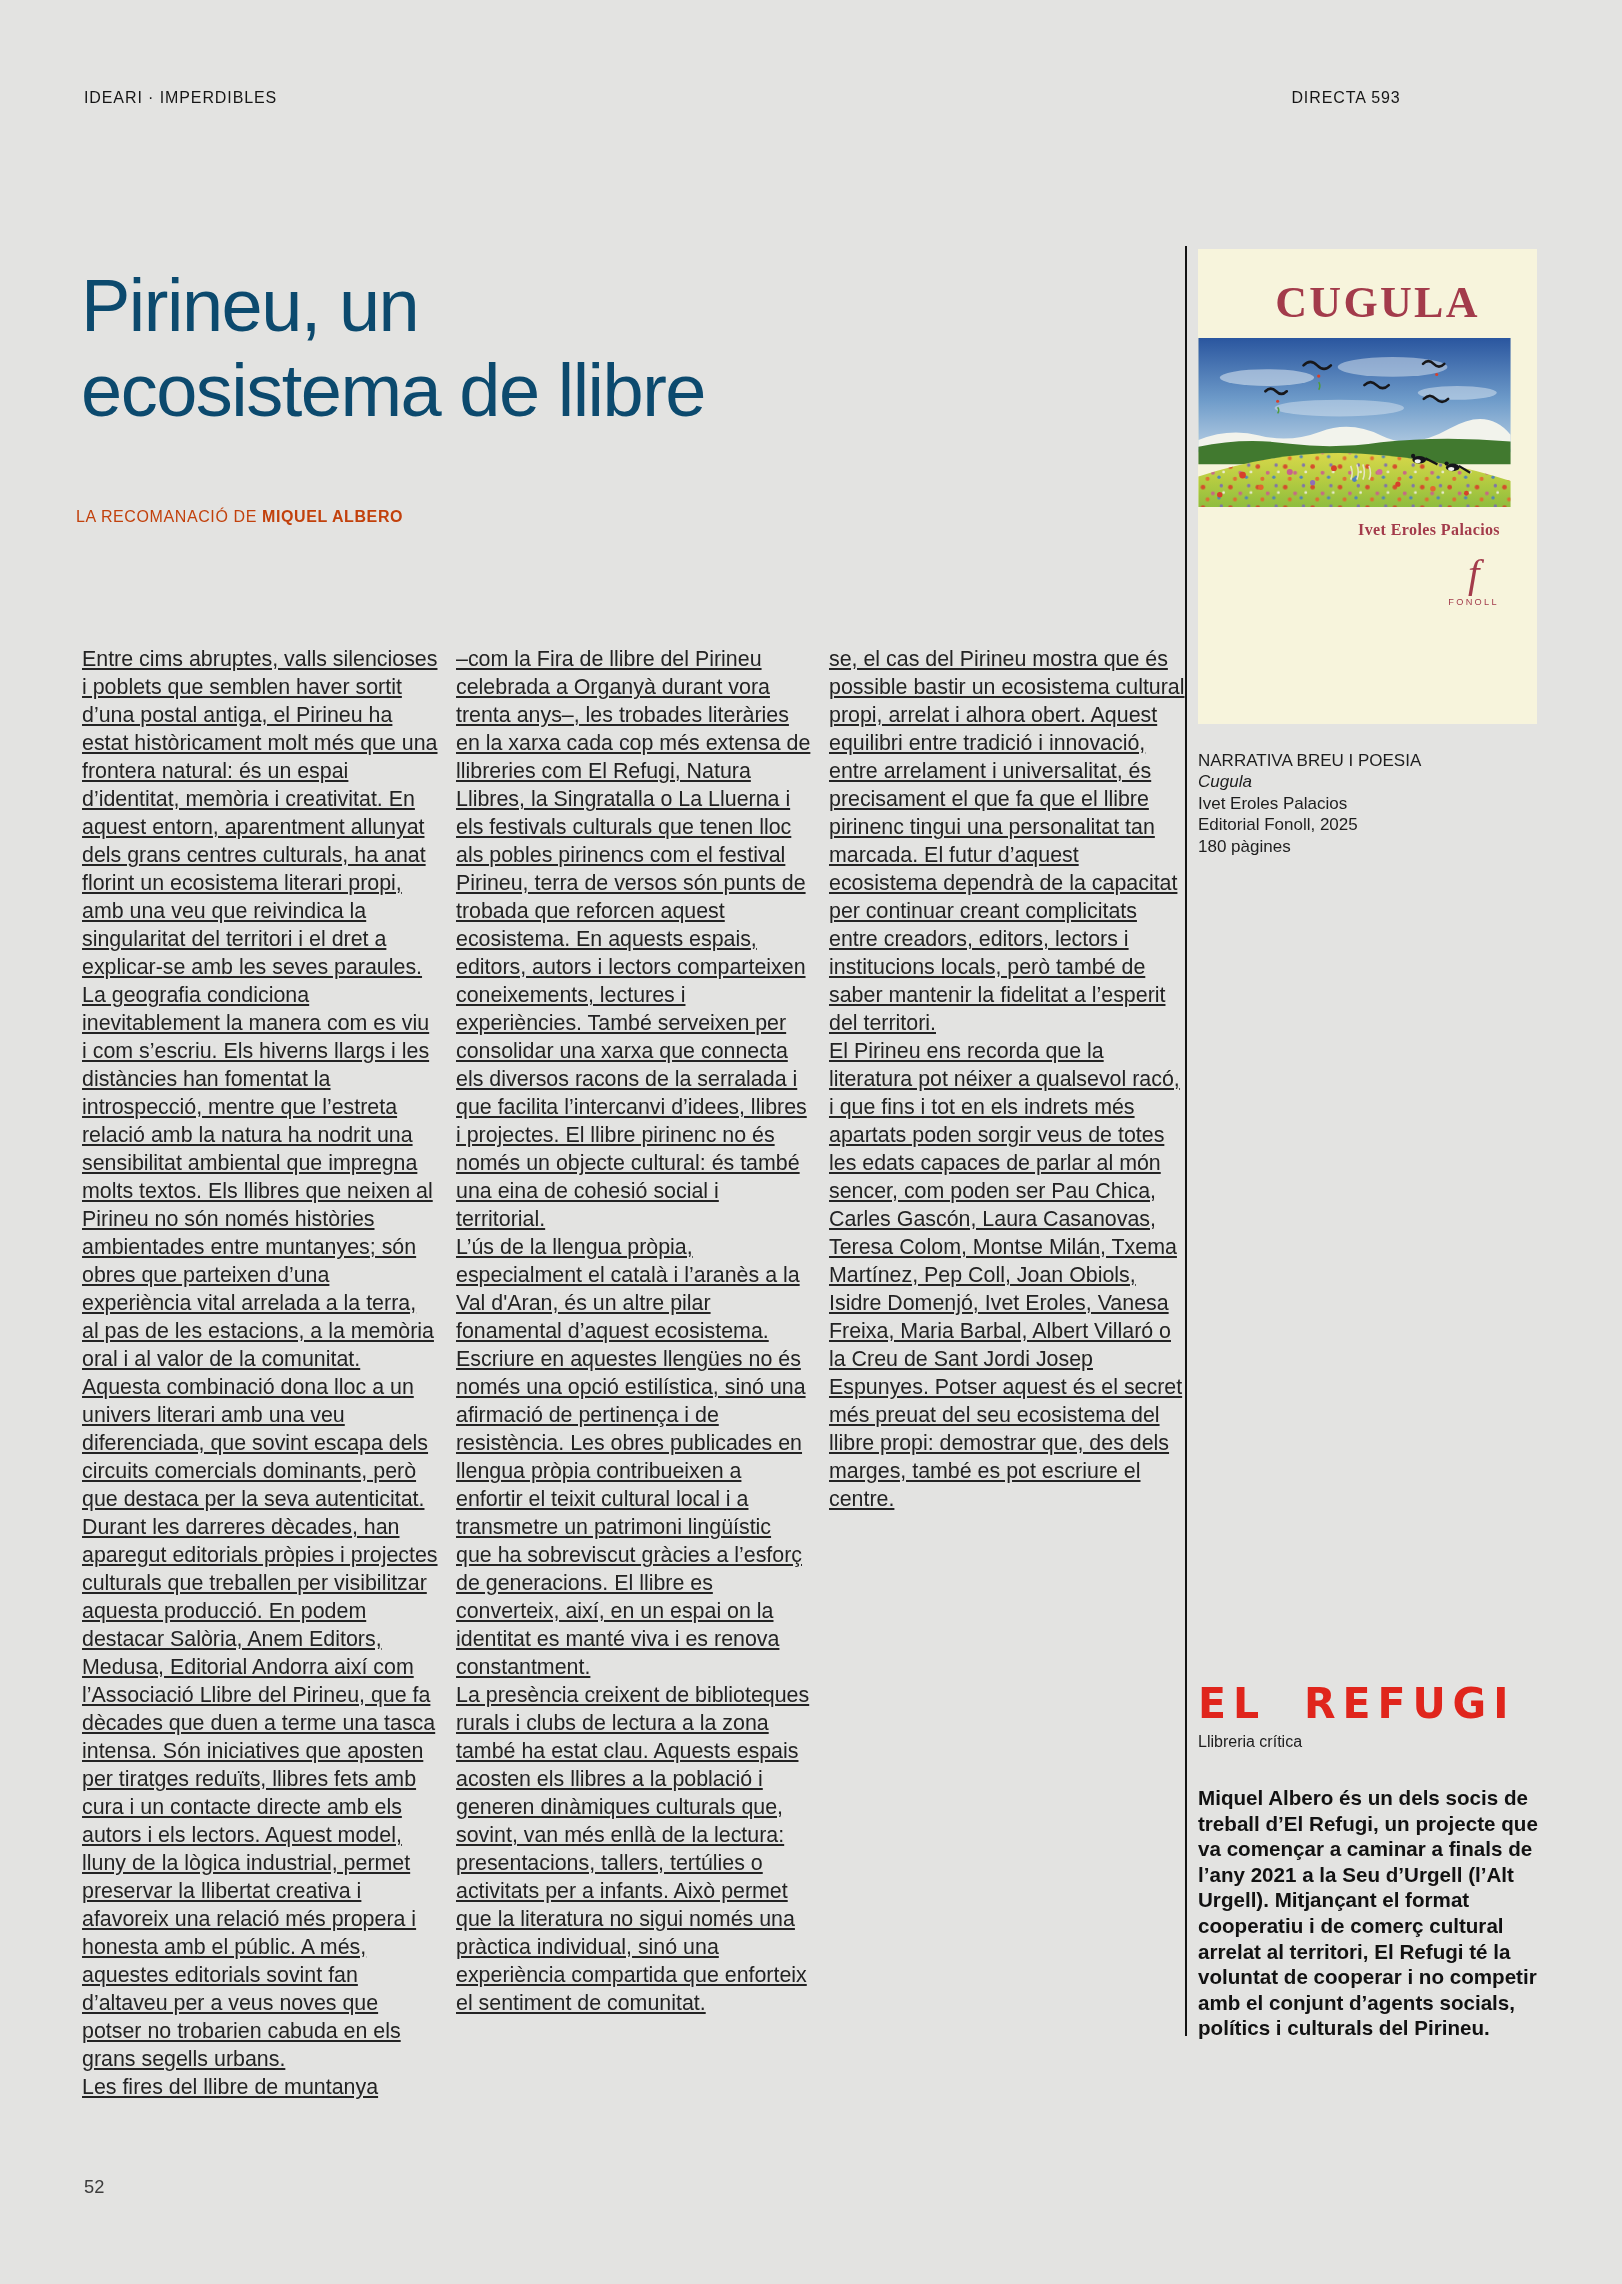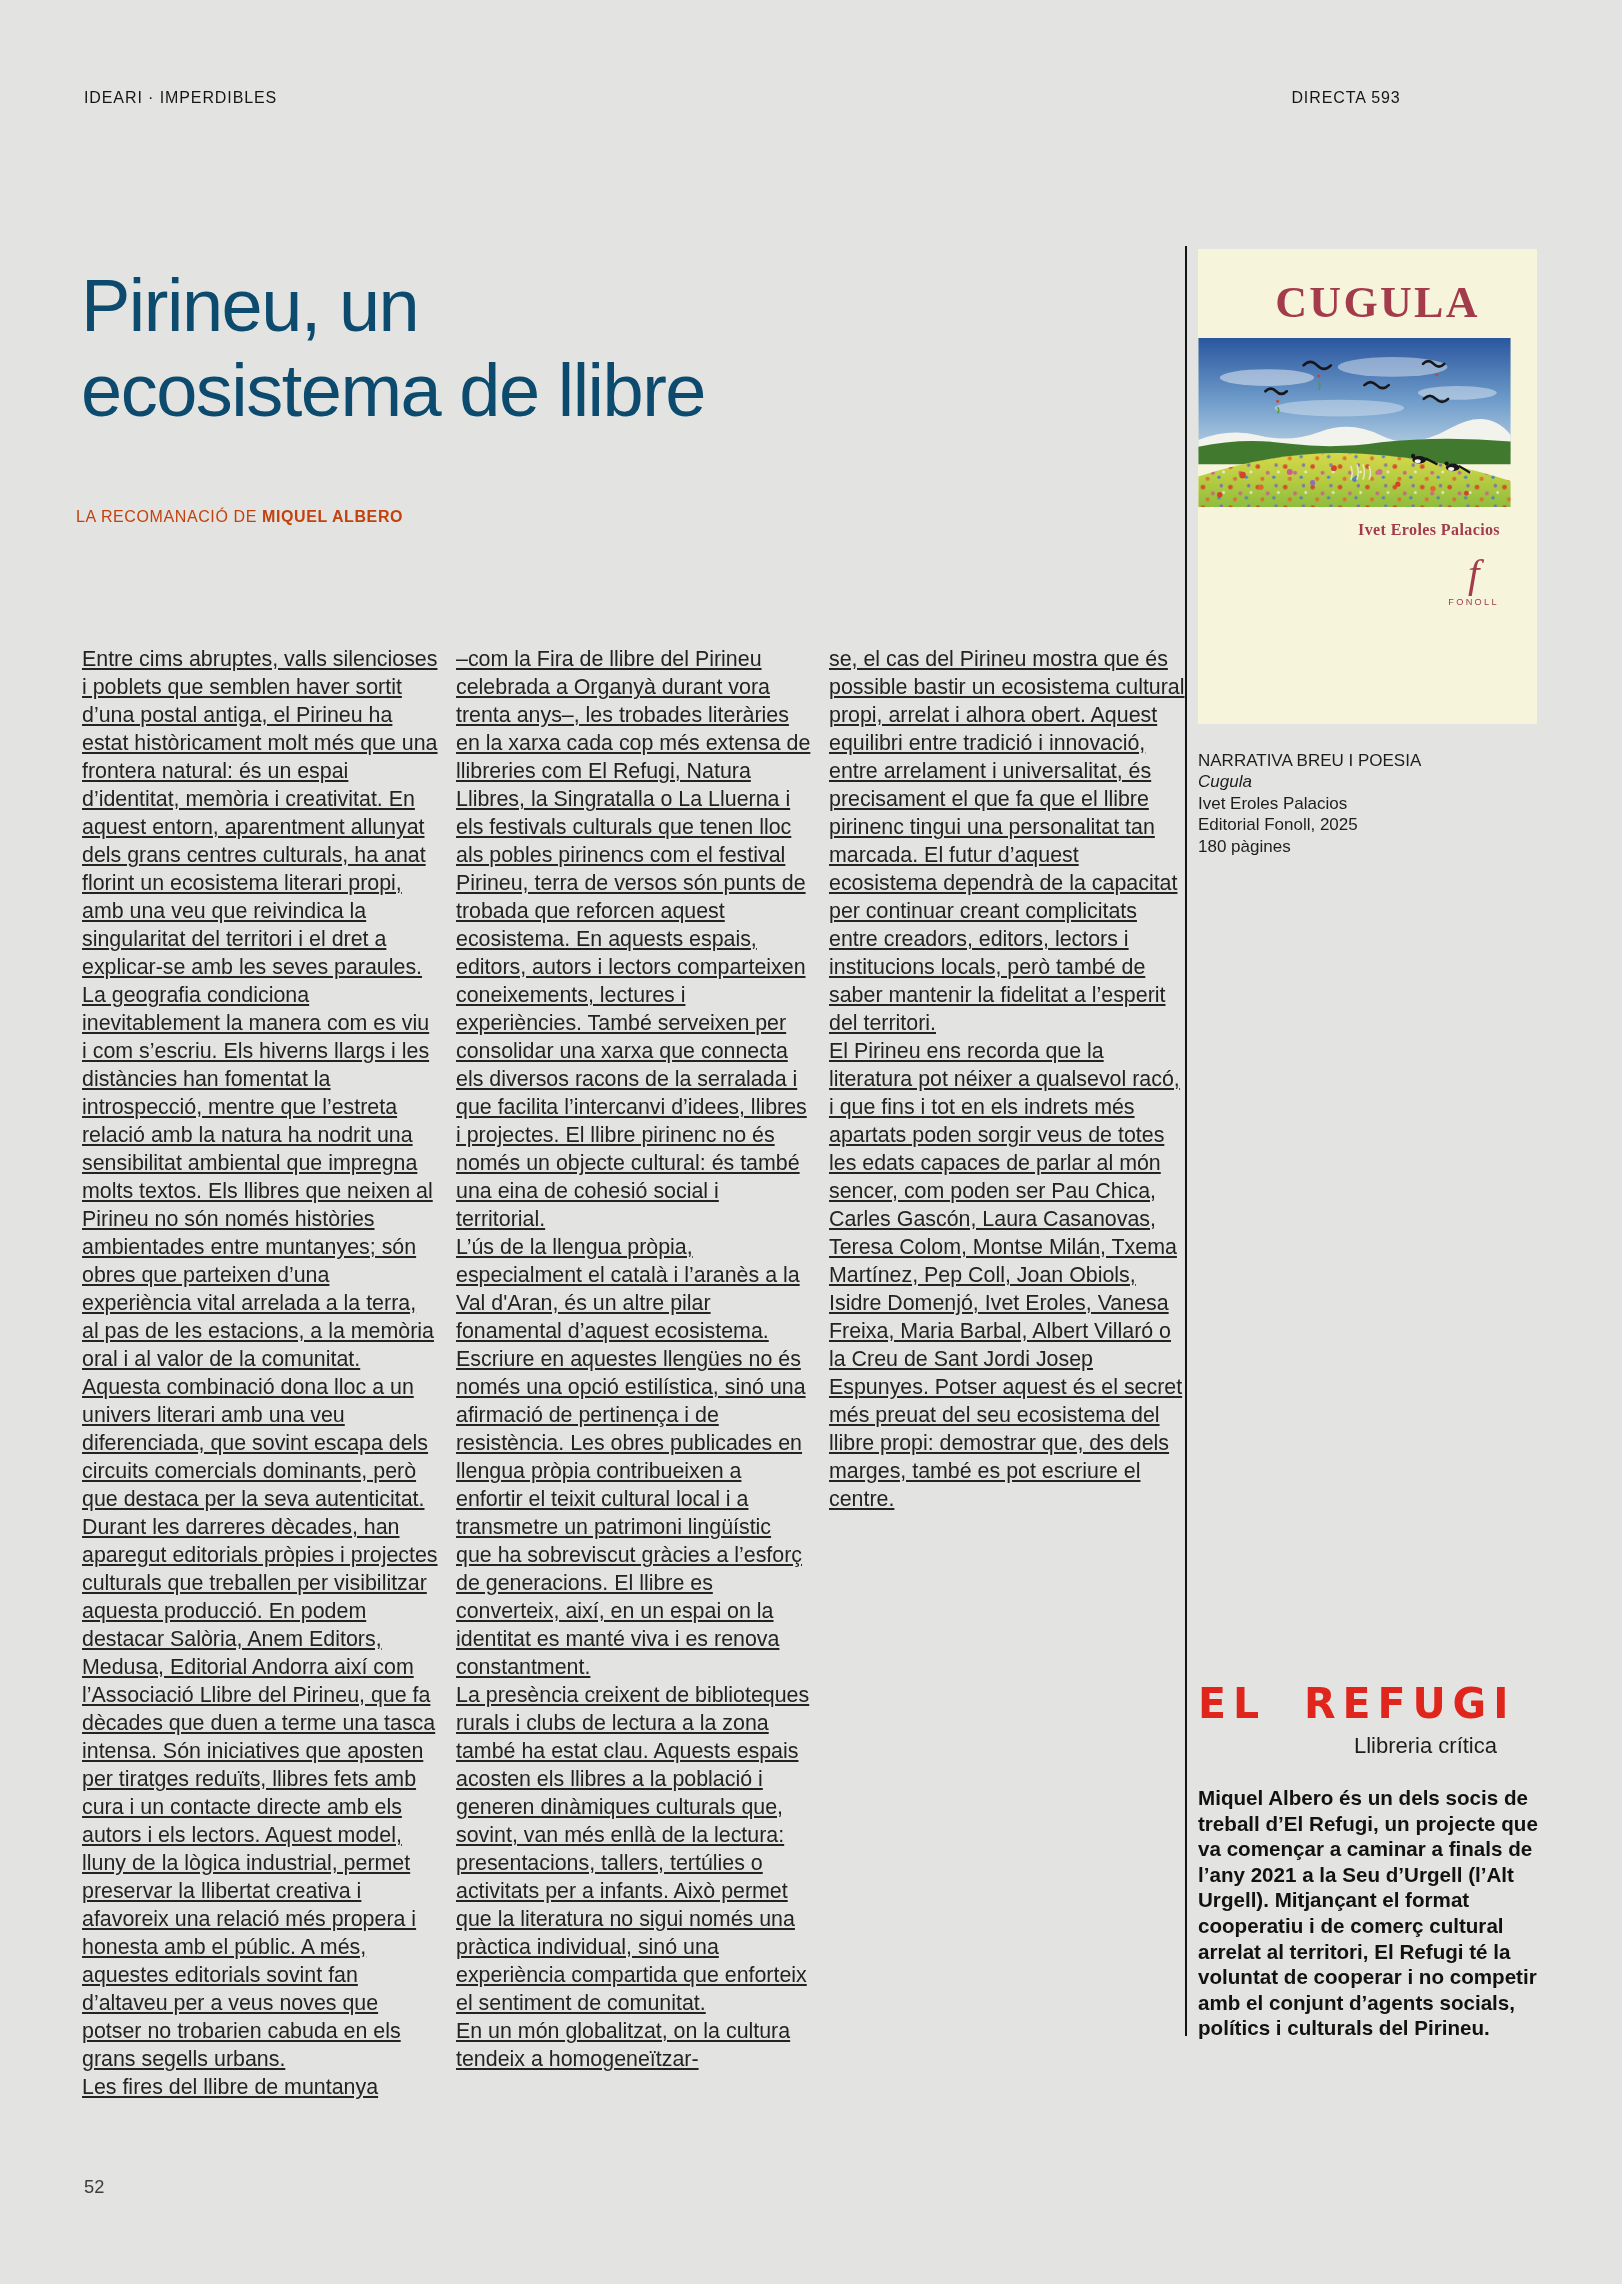--- a/index.html
+++ b/index.html
@@ -50,21 +50,21 @@
   
   .bookinfo{left:1198px;top:750px;width:336px;font-size:17px;line-height:21.4px;color:#1d1d1d;}
   .bookinfo .it{font-style:italic;}
   
   .refugi-logo{
     left:1198px;top:1678px;width:351px;
     font-family:"DejaVu Sans",sans-serif;font-weight:700;
     font-size:41px;letter-spacing:6.9px;word-spacing:17px;color:#e0251c;
     transform:scaleY(1.04);transform-origin:top left;
   }
-  .refugi-tagline{left:1198px;top:1733px;width:299px;text-align:right;font-size:22px;color:#1d1d1d;}
+  .refugi-tagline{left:1198px;top:1733px;width:299px;text-align:left;font-size:16px;color:#1d1d1d;}
   .bio{
     left:1198px;top:1785px;width:347px;
     font-size:20.6px;line-height:25.6px;font-weight:700;color:#111;
   }
   .pagenum{left:84px;top:2176px;font-size:18.3px;color:#3c3c3c;}
 </style>
 </head>
 <body>
 
 <div>
@@ -82,21 +82,20 @@
   <div class="abs col col1">
     <p>Entre cims abruptes, valls silencioses i poblets que semblen haver sortit d’una postal antiga, el Pirineu ha estat històricament molt més que una frontera natural: és un espai d’identitat, memòria i creativitat. En aquest entorn, aparentment allunyat dels grans centres culturals, ha anat florint un ecosistema literari propi, amb una veu que reivindica la singularitat del territori i el dret a explicar-se amb les seves paraules.</p>
     <p>La geografia condiciona inevitablement la manera com es viu i com s’escriu. Els hiverns llargs i les distàncies han fomentat la introspecció, mentre que l’estreta relació amb la natura ha nodrit una sensibilitat ambiental que impregna molts textos. Els llibres que neixen al Pirineu no són només històries ambientades entre muntanyes; són obres que parteixen d’una experiència vital arrelada a la terra, al pas de les estacions, a la memòria oral i al valor de la comunitat. Aquesta combinació dona lloc a un univers literari amb una veu diferenciada, que sovint escapa dels circuits comercials dominants, però que destaca per la seva autenticitat. Durant les darreres dècades, han aparegut editorials pròpies i projectes culturals que treballen per visibilitzar aquesta producció. En podem destacar Salòria, Anem Editors, Medusa, Editorial Andorra així com l’Associació Llibre del Pirineu, que fa dècades que duen a terme una tasca intensa. Són iniciatives que aposten per tiratges reduïts, llibres fets amb cura i un contacte directe amb els autors i els lectors. Aquest model, lluny de la lògica industrial, permet preservar la llibertat creativa i afavoreix una relació més propera i honesta amb el públic. A més, aquestes editorials sovint fan d’altaveu per a veus noves que potser no trobarien cabuda en els grans segells urbans.</p>
     <p>Les fires del llibre de muntanya</p>
   </div>
 
   <div class="abs col col2">
     <p>–com la Fira de llibre del Pirineu celebrada a Organyà durant vora trenta anys–, les trobades literàries en la xarxa cada cop més extensa de llibreries com El Refugi, Natura Llibres, la Singratalla o La Lluerna i els festivals culturals que tenen lloc als pobles pirinencs com el festival Pirineu, terra de versos són punts de trobada que reforcen aquest ecosistema. En aquests espais, editors, autors i lectors comparteixen coneixements, lectures i experiències. També serveixen per consolidar una xarxa que connecta els diversos racons de la serralada i que facilita l’intercanvi d’idees, llibres i projectes. El llibre pirinenc no és només un objecte cultural: és també una eina de cohesió social i territorial.</p>
     <p>L’ús de la llengua pròpia, especialment el català i l’aranès a la Val d'Aran, és un altre pilar fonamental d’aquest ecosistema. Escriure en aquestes llengües no és només una opció estilística, sinó una afirmació de pertinença i de resistència. Les obres publicades en llengua pròpia contribueixen a enfortir el teixit cultural local i a transmetre un patrimoni lingüístic que ha sobreviscut gràcies a l’esforç de generacions. El llibre es converteix, així, en un espai on la identitat es manté viva i es renova constantment.</p>
     <p>La presència creixent de biblioteques rurals i clubs de lectura a la zona també ha estat clau. Aquests espais acosten els llibres a la població i generen dinàmiques culturals que, sovint, van més enllà de la lectura: presentacions, tallers, tertúlies o activitats per a infants. Això permet que la literatura no sigui només una pràctica individual, sinó una experiència compartida que enforteix el sentiment de comunitat.</p>
-    <p>En un món globalitzat, on la cultura tendeix a homogeneïtzar-</p>
   </div>
 
   <div class="abs col col3">
     <p>se, el cas del Pirineu mostra que és possible bastir un ecosistema cultural propi, arrelat i alhora obert. Aquest equilibri entre tradició i innovació, entre arrelament i universalitat, és precisament el que fa que el llibre pirinenc tingui una personalitat tan marcada. El futur d’aquest ecosistema dependrà de la capacitat per continuar creant complicitats entre creadors, editors, lectors i institucions locals, però també de saber mantenir la fidelitat a l’esperit del territori.</p>
     <p>El Pirineu ens recorda que la literatura pot néixer a qualsevol racó, i que fins i tot en els indrets més apartats poden sorgir veus de totes les edats capaces de parlar al món sencer, com poden ser Pau Chica, Carles Gascón, Laura Casanovas, Teresa Colom, Montse Milán, Txema Martínez, Pep Coll, Joan Obiols, Isidre Domenjó, Ivet Eroles, Vanesa Freixa, Maria Barbal, Albert Villaró o la Creu de Sant Jordi Josep Espunyes. Potser aquest és el secret més preuat del seu ecosistema del llibre propi: demostrar que, des dels marges, també es pot escriure el centre.</p>
   </div>
 
   <div class="abs vrule"></div>
 
   <div class="abs cover">

